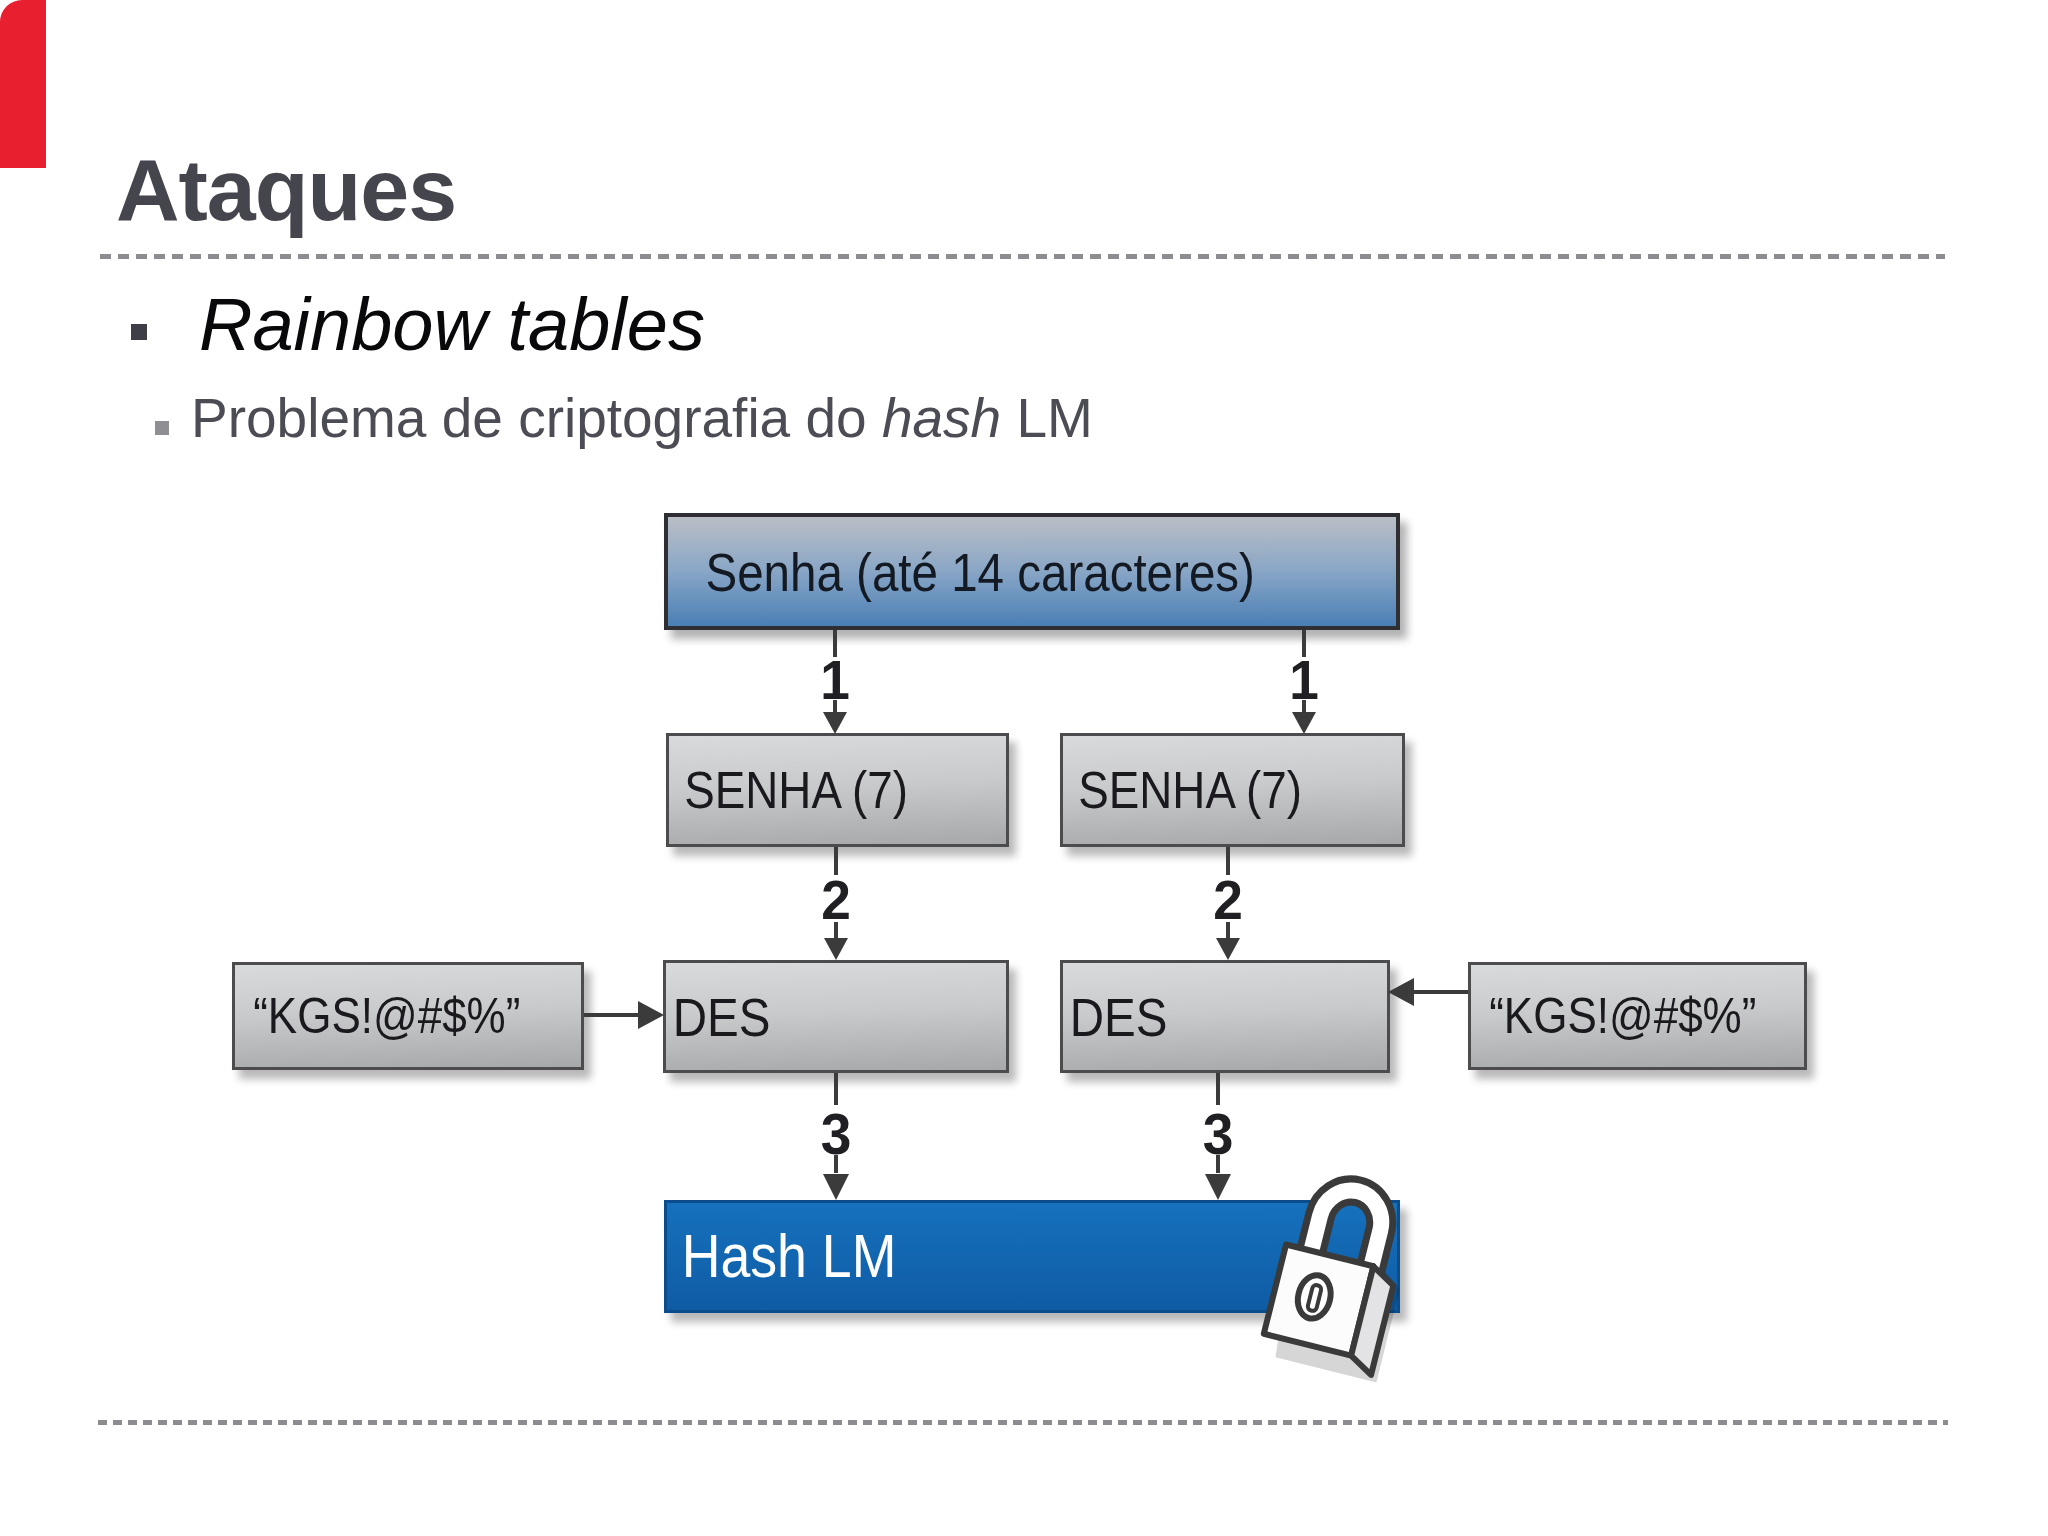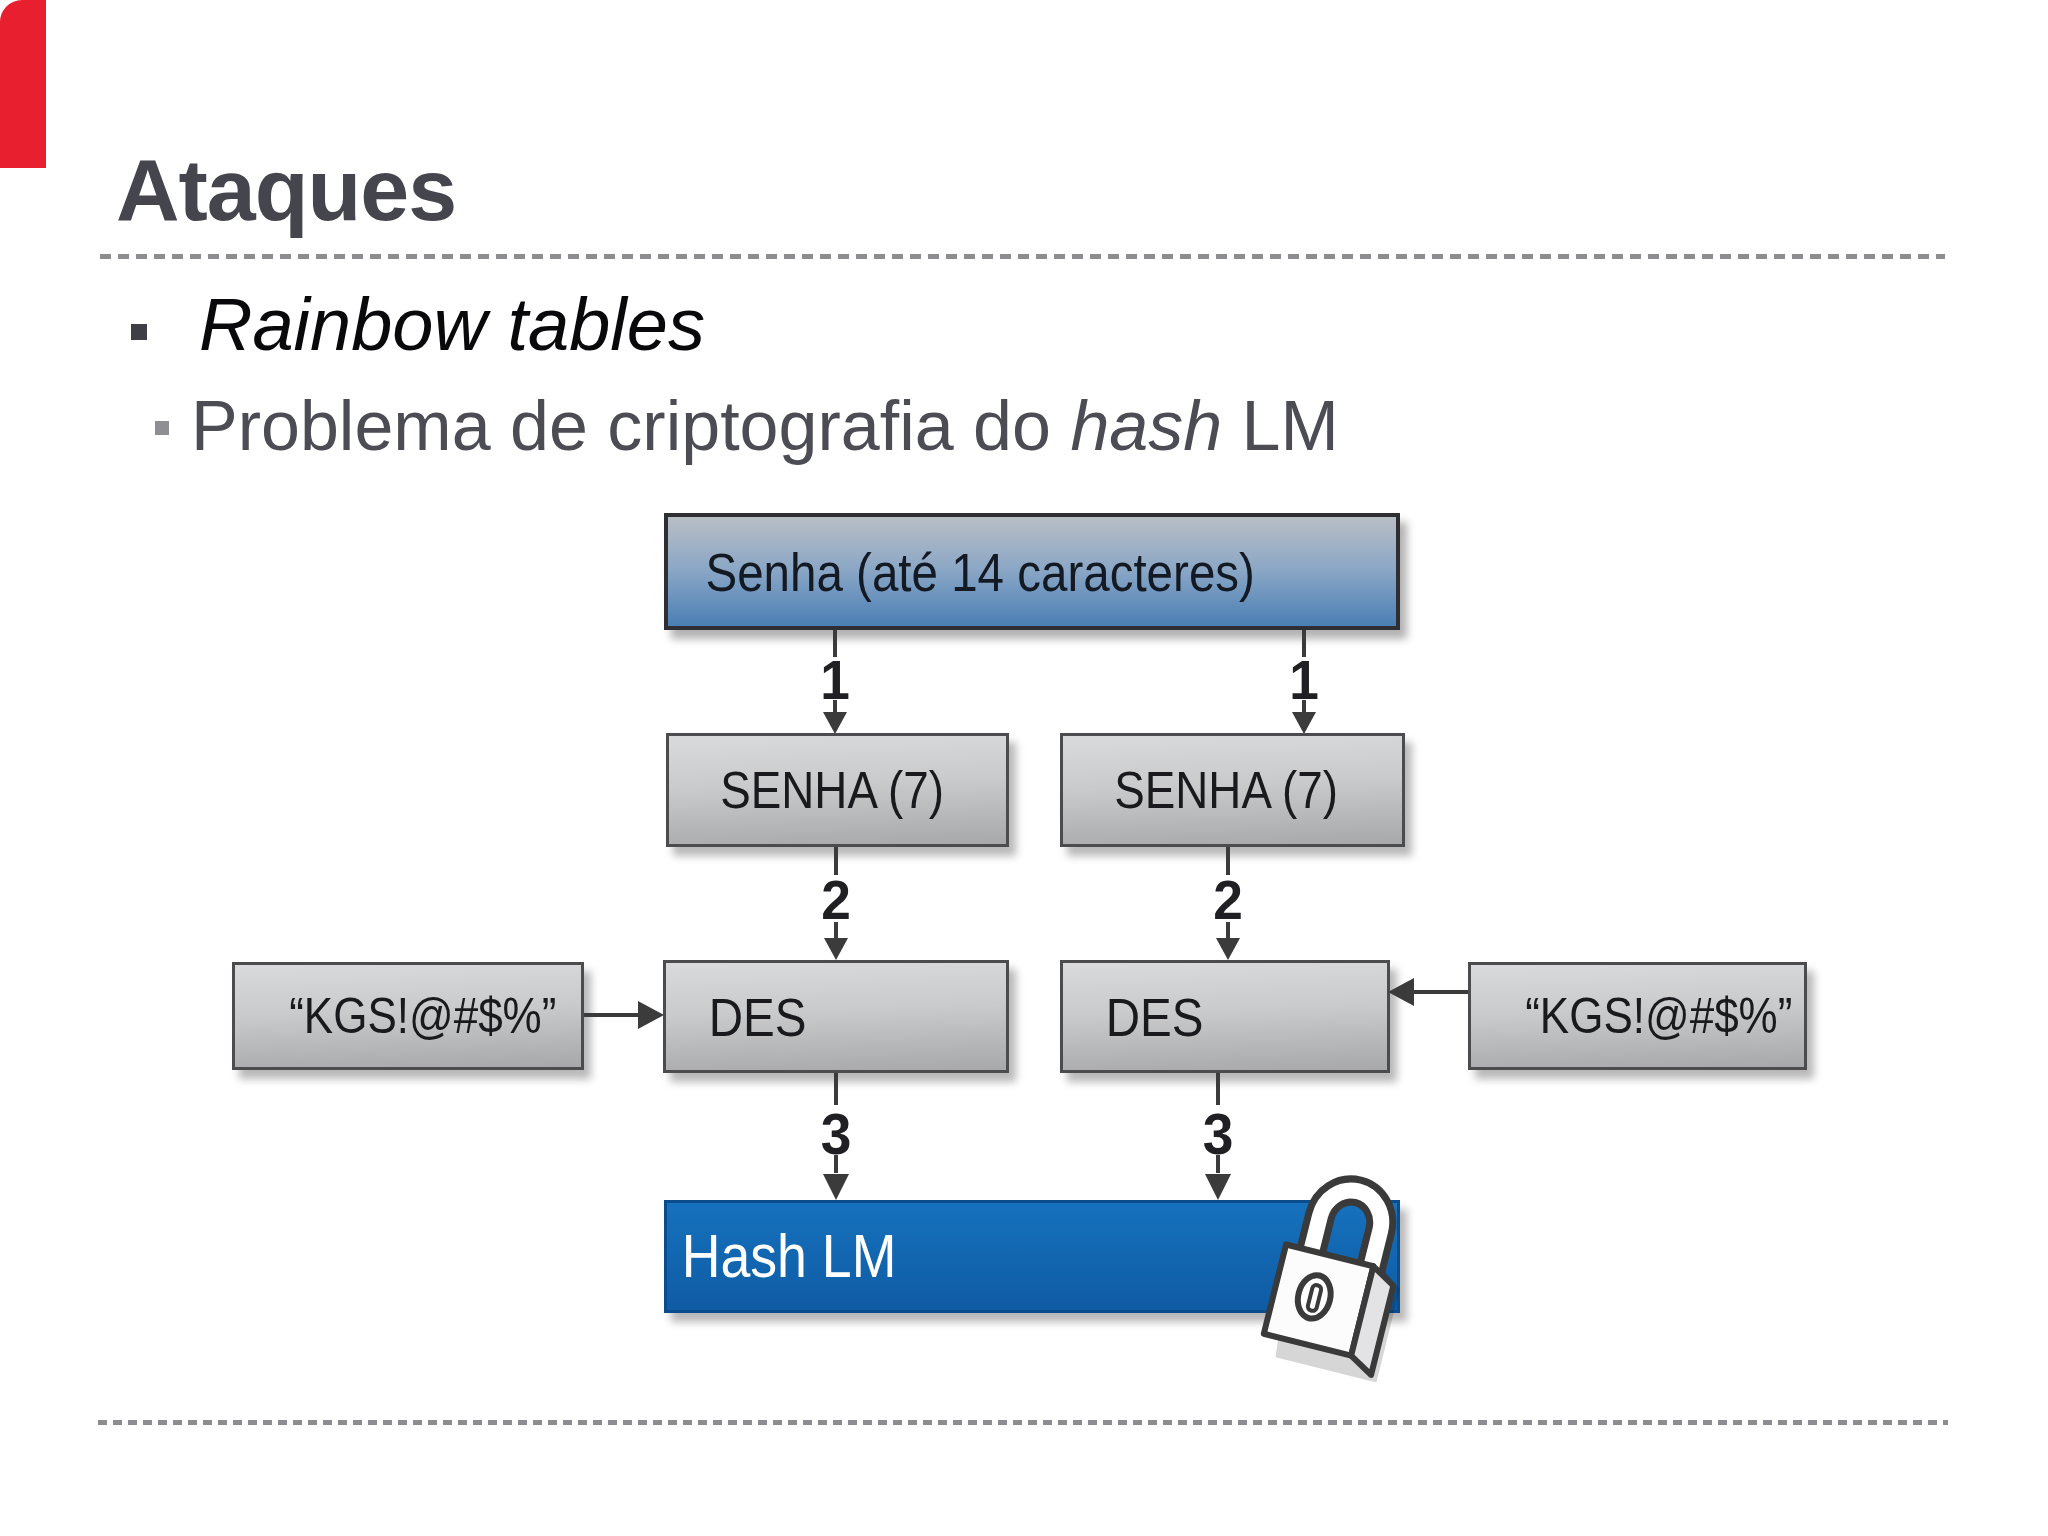--- a/index.html
+++ b/index.html
@@ -14,29 +14,29 @@
   .dash-top{left:100px;top:254px;width:1845px;
       background:repeating-linear-gradient(90deg,#8d8d91 0 11px,transparent 11px 18px);}
   .dash-bottom{left:98px;top:1420px;width:1850px;
       background:repeating-linear-gradient(90deg,#8d8d91 0 9px,transparent 9px 15px);}
   
   .sq{position:absolute;}
   .sq1{left:131px;top:324px;width:16px;height:16px;background:#3e3e46;}
   .sq2{left:155px;top:421px;width:14px;height:14px;background:#8f8f93;}
   .b1{position:absolute;left:159px;top:288px;font-size:74px;font-style:italic;
       color:#09090b;line-height:1;margin-left:40px;}
-  .b2{position:absolute;left:191px;top:391px;font-size:70px;color:#4c4c54;line-height:1;}
+  .b2{position:absolute;left:191px;top:391px;font-size:55px;color:#4c4c54;line-height:1;}
   .b2 .it{font-style:italic;}
   
   .dbox{position:absolute;display:flex;align-items:center;justify-content:flex-start;
         box-sizing:border-box;line-height:1;}
   .cond{display:inline-block;transform:scaleX(.88);white-space:nowrap;}
   .graybox{background:linear-gradient(178deg,#d9dadc 0%,#c9cacc 45%,#a7a8aa 100%);
         border:3px solid #4c4c4e;box-shadow:7px 9px 8px rgba(0,0,0,.28);
-        color:#1a1a1e;font-size:52px;padding-left:36px;}
+        color:#1a1a1e;font-size:52px;}
   .bluebox-top{left:664px;top:513px;width:736px;height:117px;
         background:linear-gradient(180deg,#b9bec5 0%,#8ba7c6 48%,#4a7fb5 100%);
         border:4px solid #2f2f33;box-shadow:7px 9px 8px rgba(0,0,0,.3);
         color:#141a23;font-size:54px;}
   .hashbox{left:664px;top:1200px;width:736px;height:113px;
         background:linear-gradient(180deg,#1671bd 0%,#1265af 55%,#0f5ba4 100%);
         border:3px solid #0b4c8c;box-shadow:7px 9px 8px rgba(0,0,0,.28);
         color:#ffffff;font-size:61px;}
   .senha7L{left:666px;top:733px;width:343px;height:114px;}
   .senha7R{left:1060px;top:733px;width:345px;height:114px;}

